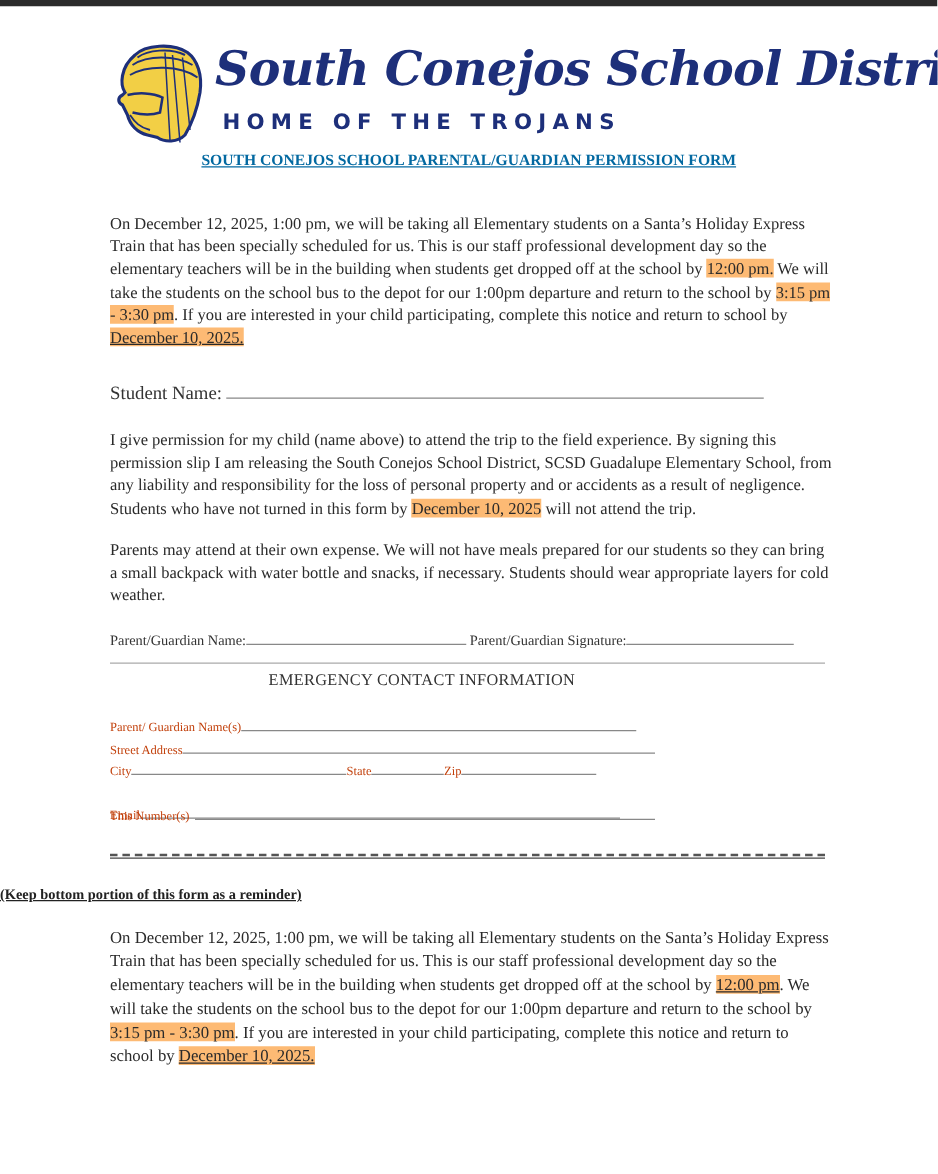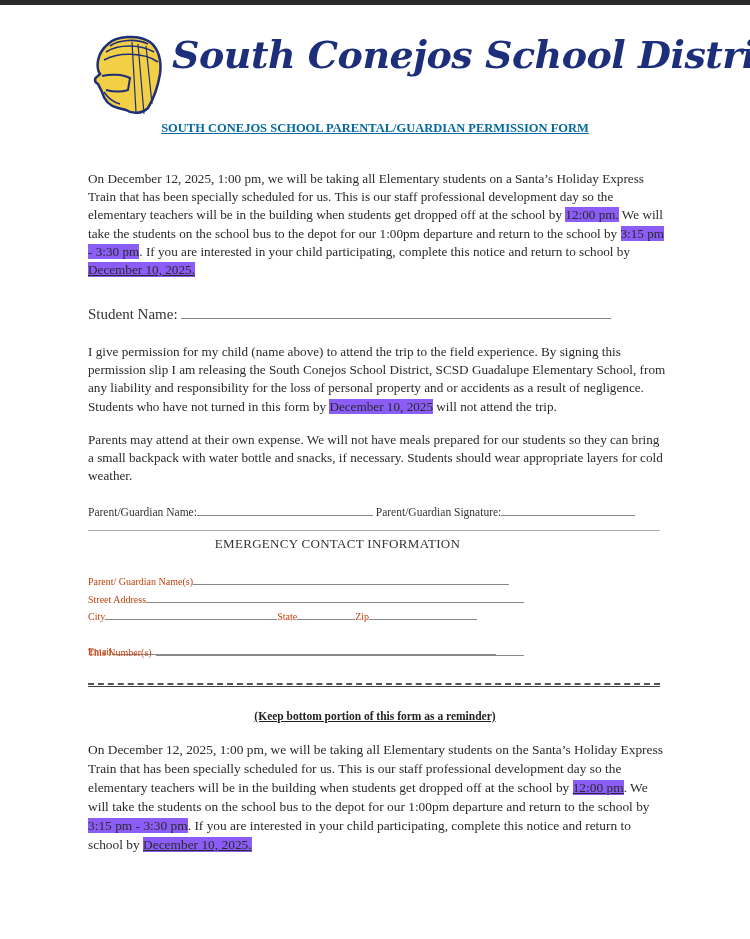--- a/index.html
+++ b/index.html
@@ -18,46 +18,47 @@
     position: absolute; left: 90px; top: 60px; font-family: "DejaVu Sans", sans-serif;
     font-weight: bold; font-size: 17px; color: #1d2f7a; letter-spacing: 5px; white-space: nowrap;
   }
   .form-title {
     position: absolute; left: 0; width: 750px; top: 121px; text-align: center;
     font-weight: bold; font-size: 12.5px; text-decoration: underline; color: #0369a1;
   }
   .para {
     position: absolute; left: 88px; width: 580px; font-size: 13.2px; line-height: 18.2px; color: #2a2a2a;
   }
-  .hl { background: #8b5cf6; }
+  .hl { background: #fdba74; }
   .hl.u { text-decoration: underline; }
   .field-row { position: absolute; left: 88px; font-size: 15px; white-space: nowrap; color: #333; }
   .line { display: inline-block; border-bottom: 1px solid #888; height: 12px; vertical-align: baseline; }
   .sep { position: absolute; left: 88px; width: 572px; height: 1px; background: #aaa; }
   .center-head { position: absolute; left: 0; width: 675px; text-align: center; font-size: 13px; letter-spacing: 0.3px; color: #333; }
   .efield { position: absolute; left: 88px; font-size: 10px; color: #c2410c; white-space: nowrap; }
   .dbl { position: absolute; left: 88px; width: 572px; }
   .dbl .a { height: 0; border-top: 2px dashed #555; }
   .dbl .b { height: 0; border-top: 1.5px solid #444; margin-top: 1px; }
-  .keep { position: absolute; left: 0; width: 750px; text-align: center; top: 710px; font-size: 11.5px; font-weight: bold; text-decoration: underline; color: #222; }
+  .keep { position: absolute; left: 0; width: 750px; top: 710px; font-size: 11.5px; font-weight: bold; text-decoration: underline; color: #222; }
 </style>
 </head>
 <body>
 
 <div class="topbar"></div>
 
 <div class="header">
   <svg class="logo" viewBox="0 0 76 82">
     <path d="M20 10 C28 2 50 0 62 8 C70 14 74 26 72 40 C70 52 66 64 60 74 C54 80 44 80 38 76 L30 74 C22 72 16 66 14 58 L10 50 C6 48 6 44 10 42 L12 40 C8 34 8 20 20 10 Z" fill="#f2cf45" stroke="#1d2f7a" stroke-width="2.5"></path>
     <path d="M22 12 C30 6 48 4 60 10 M18 18 C30 10 52 10 66 18 M16 26 C30 18 56 18 70 28" fill="none" stroke="#1d2f7a" stroke-width="1.6"></path>
     <path d="M50 10 L56 80 M58 12 L64 70 M44 8 L48 78" stroke="#1d2f7a" stroke-width="1.2" fill="none"></path>
     <path d="M14 42 C22 40 34 40 42 44 L40 56 C34 58 26 58 18 56" fill="none" stroke="#1d2f7a" stroke-width="2"></path>
     <path d="M16 58 C20 64 24 68 32 70" fill="none" stroke="#1d2f7a" stroke-width="1.5"></path>
   </svg>
   <div class="title-script">South Conejos School District</div>
+  <div class="subtitle">HOME OF THE TROJANS</div>
 </div>
 
 <div class="form-title">SOUTH CONEJOS SCHOOL PARENTAL/GUARDIAN PERMISSION FORM</div>
 
 <div class="para" style="top:170px;">
   <span>On December 12, 2025, 1:00 pm, we will be taking all Elementary students on a Santa’s Holiday Express Train that has been specially scheduled for us.  This is our staff professional development day so the elementary teachers will be in the building when students get dropped off at the school by </span><span class="hl">12:00 pm.</span><span>  We will take the students on the school bus to the depot for our 1:00pm departure and return to the school by </span><span class="hl">3:15 pm - 3:30 pm</span><span>.  If you are interested in your child participating, complete this notice and return to school by </span><span class="hl u">December 10, 2025.</span>
 </div>
 
 <div class="field-row" style="top:306px;">
   <span>Student Name:</span>

